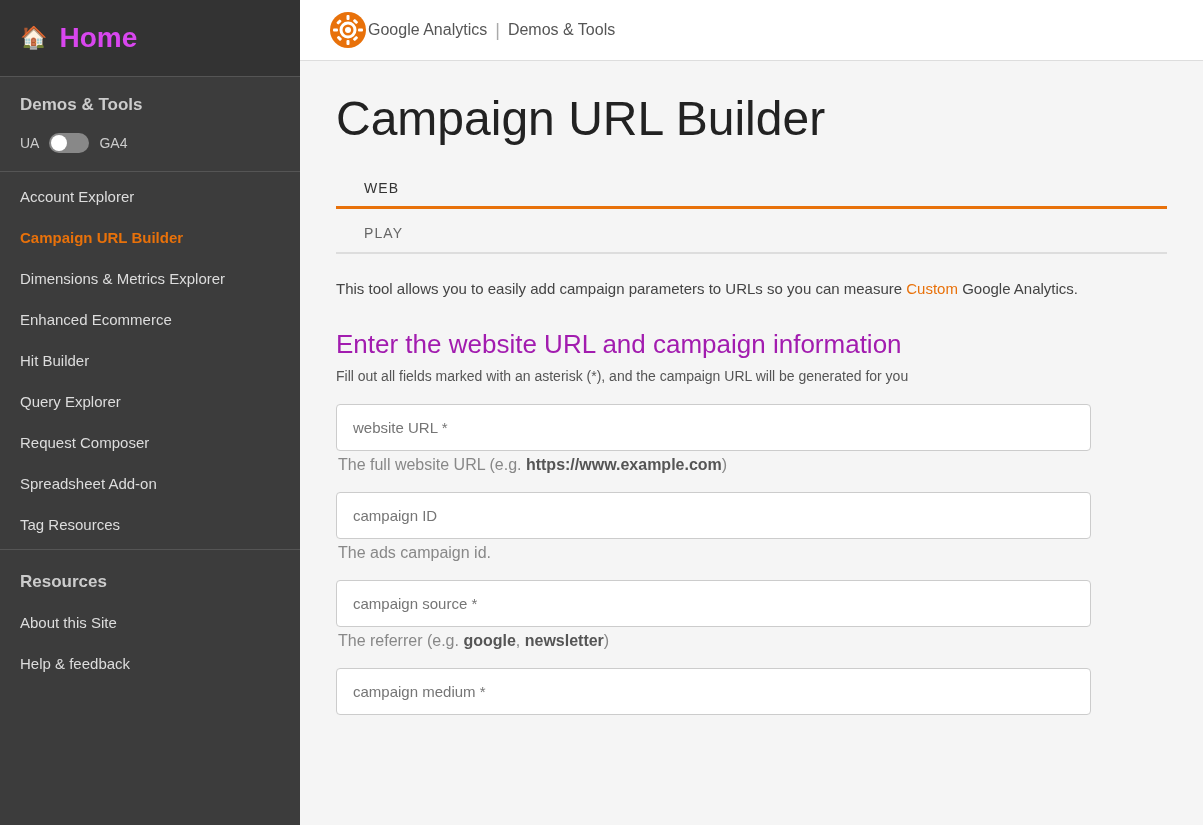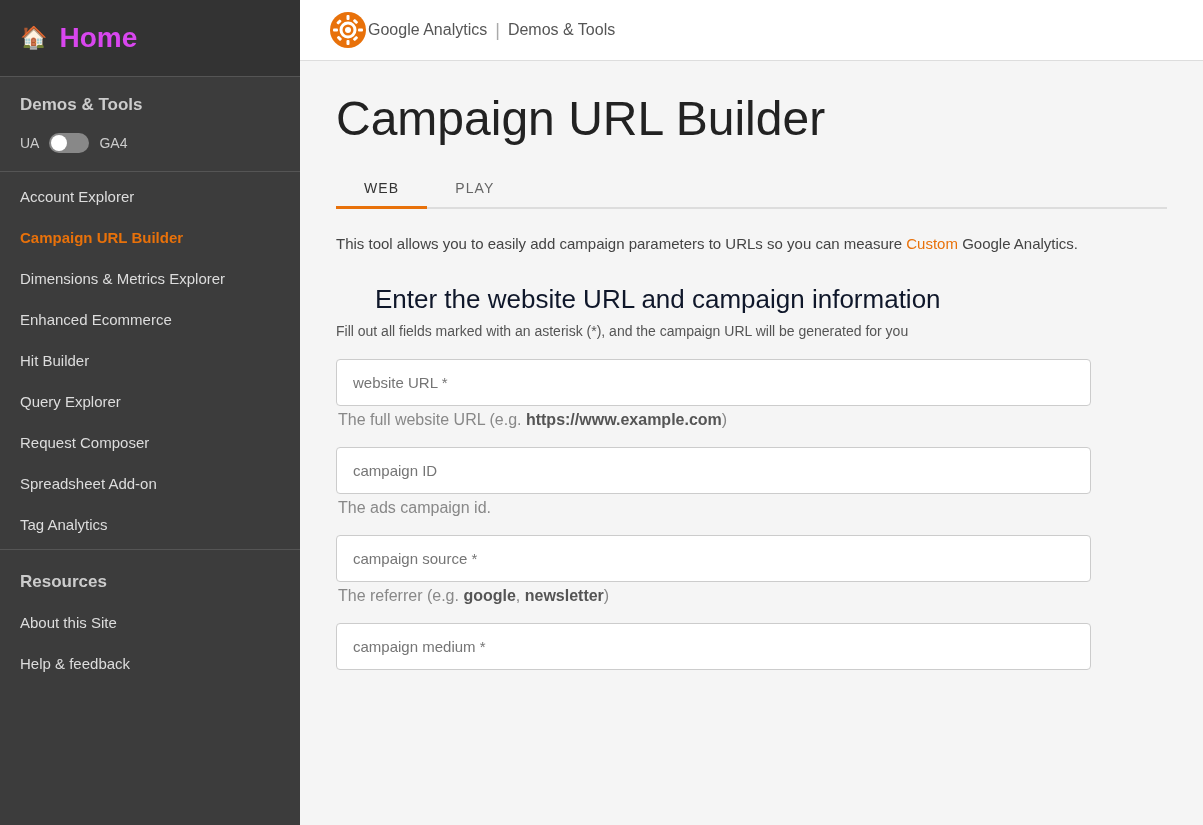--- a/index.html
+++ b/index.html
@@ -135,21 +135,22 @@
       font-weight: 400;
       color: #222;
       margin-bottom: 24px;
     }
 
     
     .tabs {
       display: flex;
       border-bottom: 2px solid #ddd;
       margin-bottom: 24px;
-      gap: 0;
+      gap: 8px;
+      flex-direction: column;
     }
     .tab {
       padding: 10px 28px;
       font-size: 14px;
       letter-spacing: 0.08em;
       color: #666;
       cursor: pointer;
       border-bottom: 3px solid transparent;
       margin-bottom: -2px;
       font-weight: 500;
@@ -165,23 +166,22 @@
       color: #444;
       margin-bottom: 28px;
       max-width: 760px;
       line-height: 1.5;
     }
     .intro-link { color: #e8710a; text-decoration: none; }
 
     .section-heading {
       font-size: 26px;
       font-weight: 400;
-      color: #0f172a;
+      color: #a21caf;
       margin-bottom: 8px;
-      margin-left: 39px;
     }
     .section-subtext {
       font-size: 14px;
       color: #555;
       margin-bottom: 20px;
     }
 
     .form-field {
       margin-bottom: 18px;
     }
@@ -226,21 +226,21 @@
   <hr class="sidebar-divider">
 
   <a class="sidebar-item">Account Explorer</a>
   <a class="sidebar-item active">Campaign URL Builder</a>
   <a class="sidebar-item">Dimensions &amp; Metrics Explorer</a>
   <a class="sidebar-item">Enhanced Ecommerce</a>
   <a class="sidebar-item">Hit Builder</a>
   <a class="sidebar-item">Query Explorer</a>
   <a class="sidebar-item">Request Composer</a>
   <a class="sidebar-item">Spreadsheet Add-on</a>
-  <a class="sidebar-item">Tag Analytics</a>
+  <a class="sidebar-item">Tag Resources</a>
 
   <hr class="sidebar-divider">
 
   <div class="sidebar-resources-title">Resources</div>
   <a class="sidebar-item">About this Site</a>
   <a class="sidebar-item">Help &amp; feedback</a>
 </nav>
 
 <div id="main">
 

